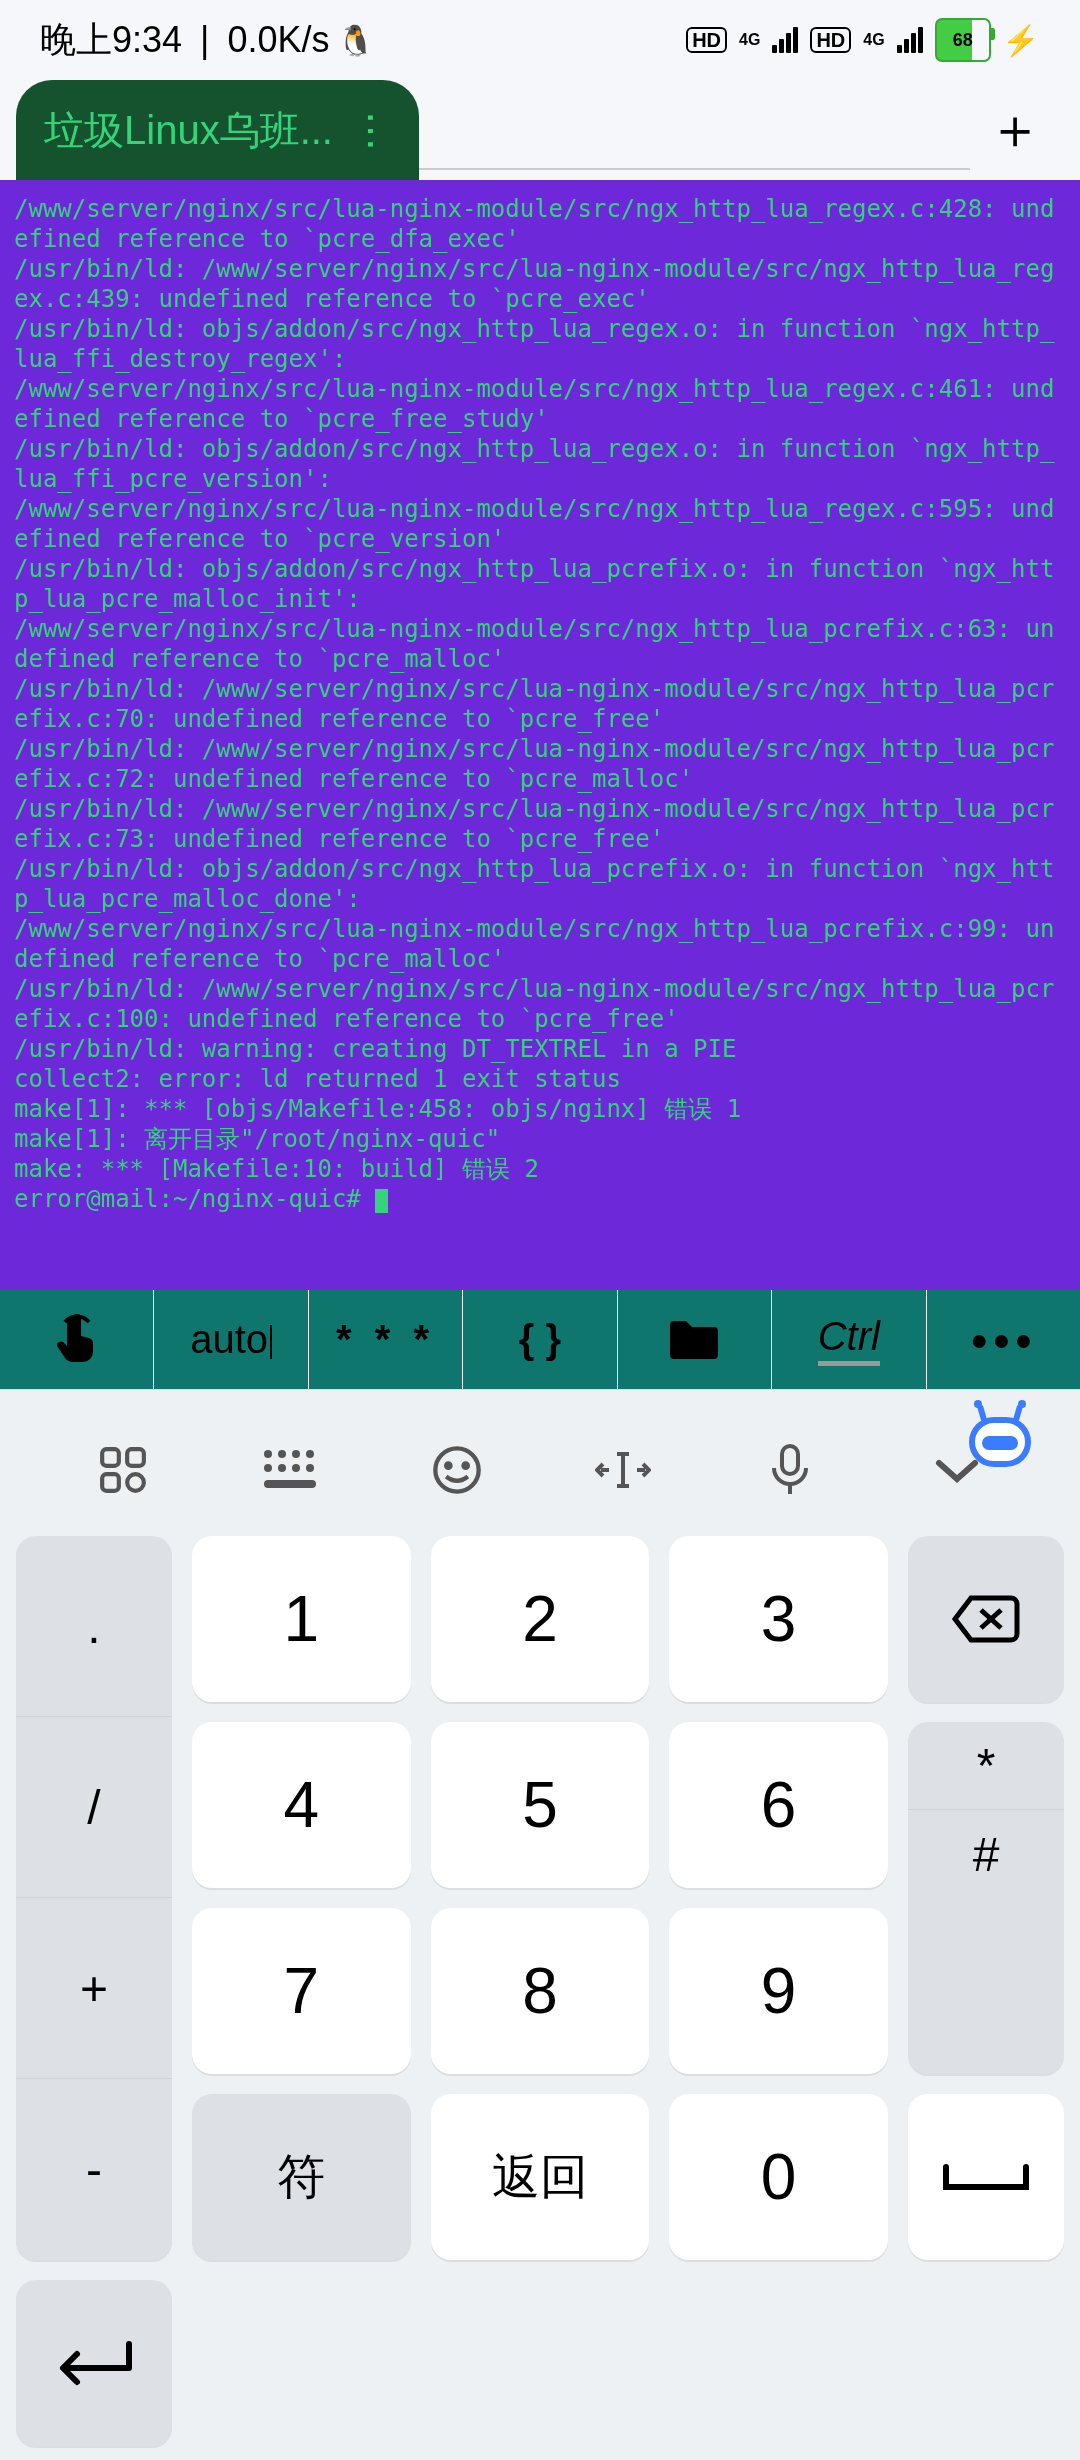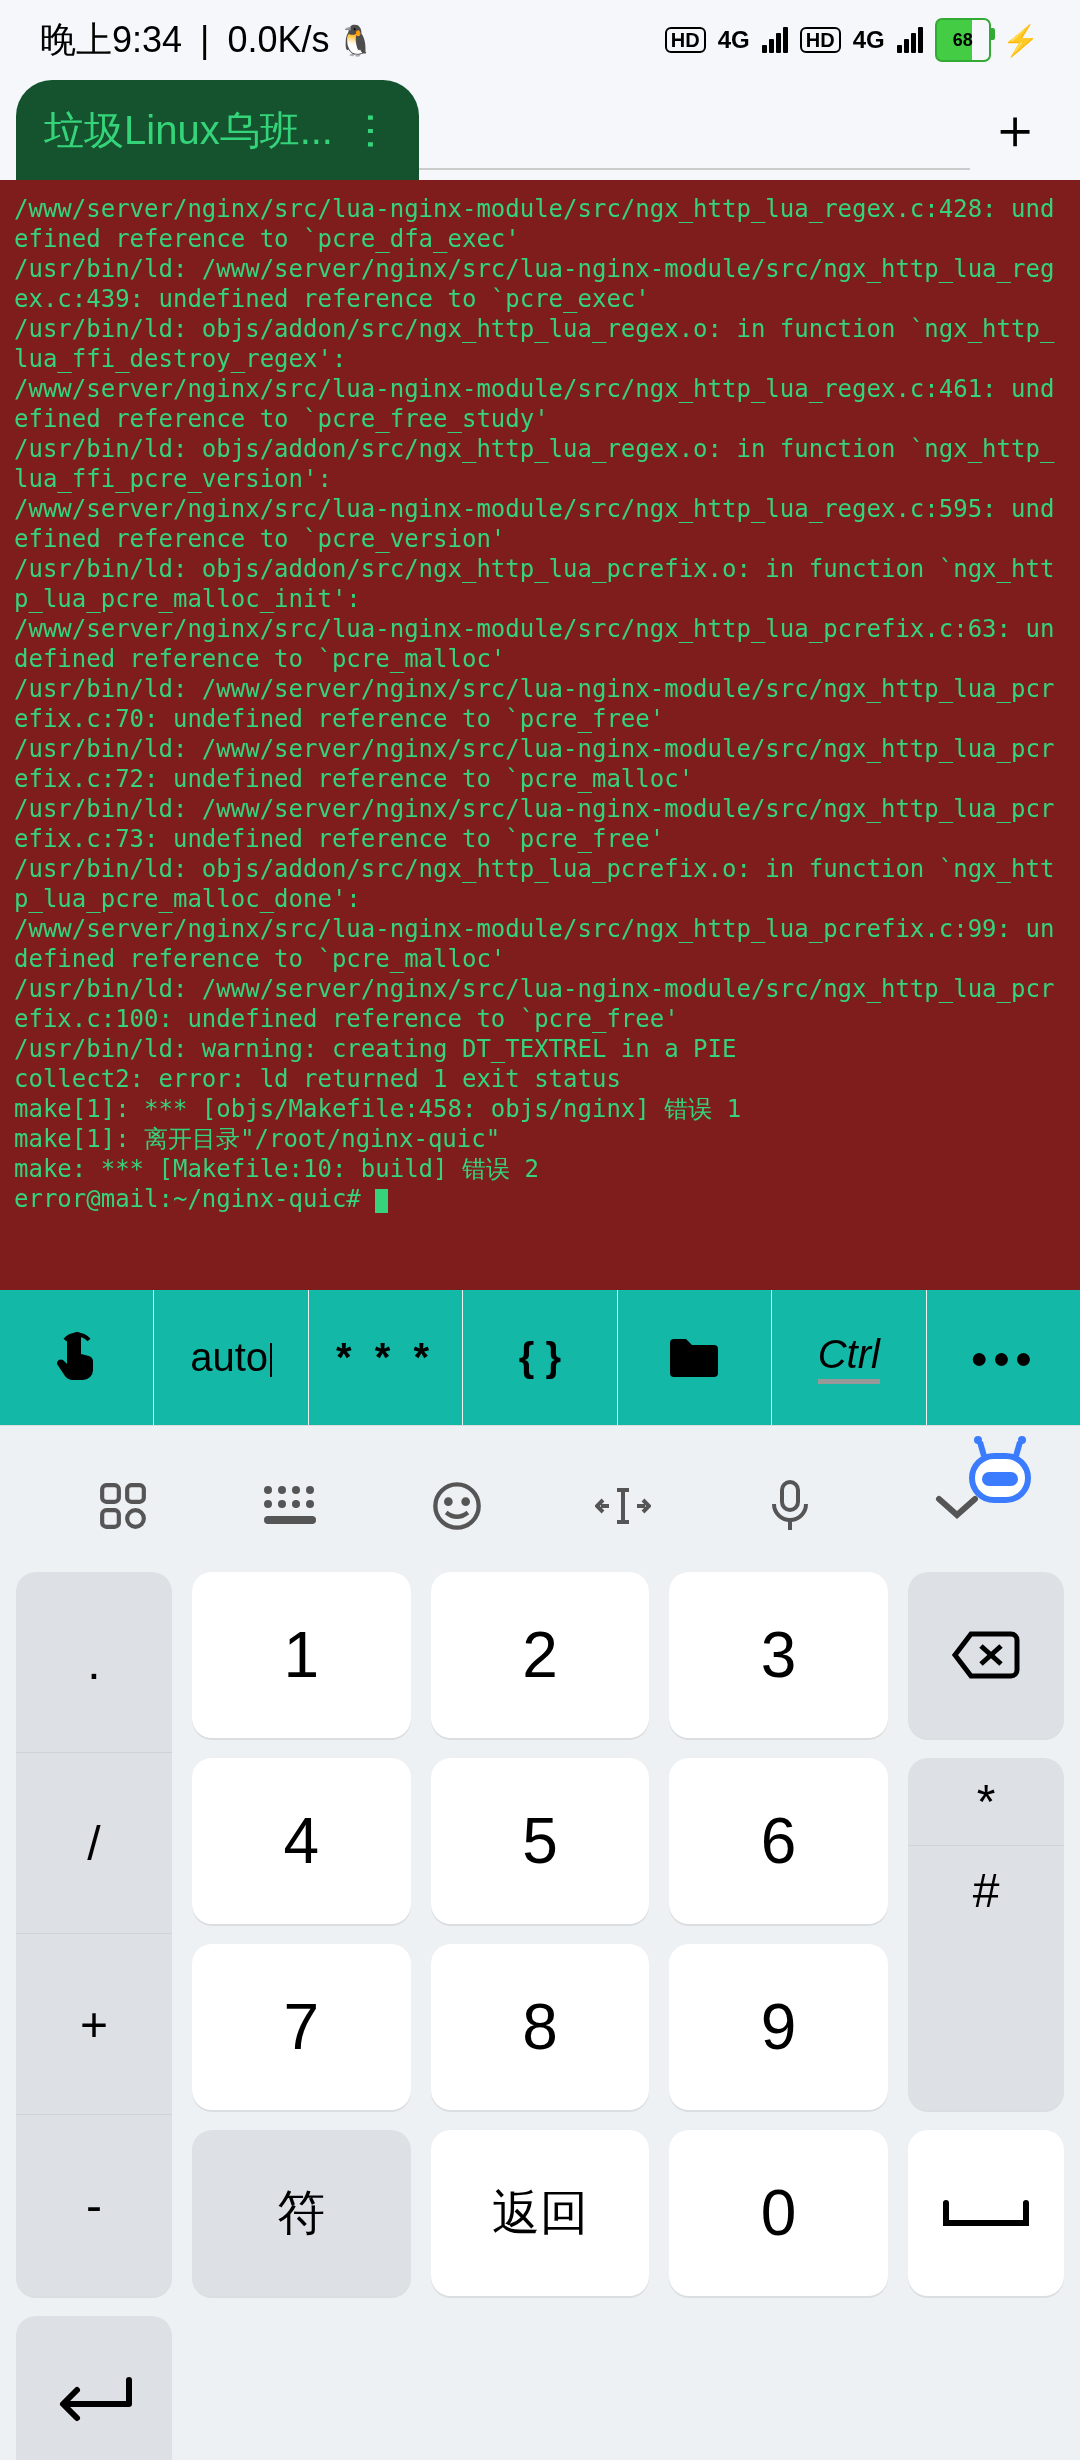--- a/index.html
+++ b/index.html
@@ -2,37 +2,37 @@
 <html><head>
 <meta charset="utf-8">
 <style>
   * { margin: 0; padding: 0; box-sizing: border-box; }
   html, body { width: 1080px; height: 2460px; font-family: -apple-system, sans-serif; background: #f5f7fa; overflow: hidden; }
 
   .status-bar { height: 80px; display: flex; align-items: center; justify-content: space-between; padding: 0 40px; font-size: 36px; font-weight: 500; }
   .status-left { display: flex; align-items: center; gap: 8px; }
   .status-right { display: flex; align-items: center; gap: 12px; margin-left: 8px; }
   .hd-badge { border: 2.5px solid #000; border-radius: 6px; font-size: 20px; font-weight: 700; padding: 0 4px; line-height: 22px; }
-  .sig-text { font-size: 24px; font-weight: 600; }
+  .sig-text { font-size: 16px; font-weight: 600; }
   .signal-bars { display: inline-flex; align-items: flex-end; gap: 2px; }
   .signal-bars span { width: 5px; background: #000; border-radius: 1px; }
   .signal-bars span:nth-child(1){height:8px} .signal-bars span:nth-child(2){height:14px} .signal-bars span:nth-child(3){height:20px} .signal-bars span:nth-child(4){height:26px}
   .battery { position: relative; width: 56px; height: 44px; border: 2px solid #3a3; border-radius: 7px; background: linear-gradient(to right, #4c4 68%, transparent 68%); display: flex; align-items: center; justify-content: center; font-size: 18px; font-weight: 700; color: #000; }
   .battery::after { content:''; position:absolute; right:-6px; top:8px; width:4px; height:12px; background:#3a3; border-radius:0 2px 2px 0; }
 
   .tabs-bar { display: flex; align-items: stretch; height: 100px; padding-right: 20px; }
   .tab { background: #14532d; color: #35d47a; border-radius: 36px 36px 0 0; padding: 0 28px; display: flex; align-items: center; gap: 20px; font-size: 40px; font-weight: 500; margin-left: 16px; }
   .tab-menu { font-size: 40px; letter-spacing: -2px; transform: rotate(90deg); }
   .tab-divider { flex: 1; border-bottom: 2px solid #ccc; margin-bottom: 10px; }
   .add-tab { width: 90px; display: flex; align-items: center; justify-content: center; font-size: 56px; font-weight: 300; }
 
-  .terminal { background: #7f1d1d; color: #35d47a; font-family: Menlo, Consolas, monospace; font-size: 24px; line-height: 30px; padding: 14px 14px 24px 14px; height: 1110px; white-space: pre-wrap; word-break: break-all; overflow: hidden; }
+  .terminal { background: #6d28d9; color: #35d47a; font-family: Menlo, Consolas, monospace; font-size: 24px; line-height: 30px; padding: 14px 14px 24px 14px; height: 1110px; white-space: pre-wrap; word-break: break-all; overflow: hidden; }
   .cursor { display:inline-block; width:13px; height:24px; background:#35d47a; vertical-align:text-bottom; }
 
-  .toolbar { height: 136px; display: flex; align-items: flex-start; background: #14b8a6; border-bottom: 1px solid #ddd; }
+  .toolbar { height: 100px; display: flex; align-items: flex-start; background: #0f766e; border-bottom: 1px solid #ddd; }
   .toolbar > div { flex: 1; display: flex; align-items: center; justify-content: center; font-size: 40px; height: 100%; border-right: 1px solid #eee; }
   .toolbar > div:last-child { border-right: none; }
   .ctrl-label { border-bottom: 5px solid #999; padding-bottom: 2px; font-style: italic; }
   .touch-icon svg, .folder-icon svg { display:block; }
   .auto-text::after { content:''; display:inline-block; width:2px; height:34px; background:#000; margin-left:2px; vertical-align:middle; }
 
   .keyboard-area { background: #eef1f4; position: relative; }
   .robot-icon { position: absolute; right: 40px; top: 10px; width: 80px; height: 70px; }
 
   .ime-row { height: 130px; display: flex; align-items: center; justify-content: space-around; padding: 30px 40px 0 40px; }

